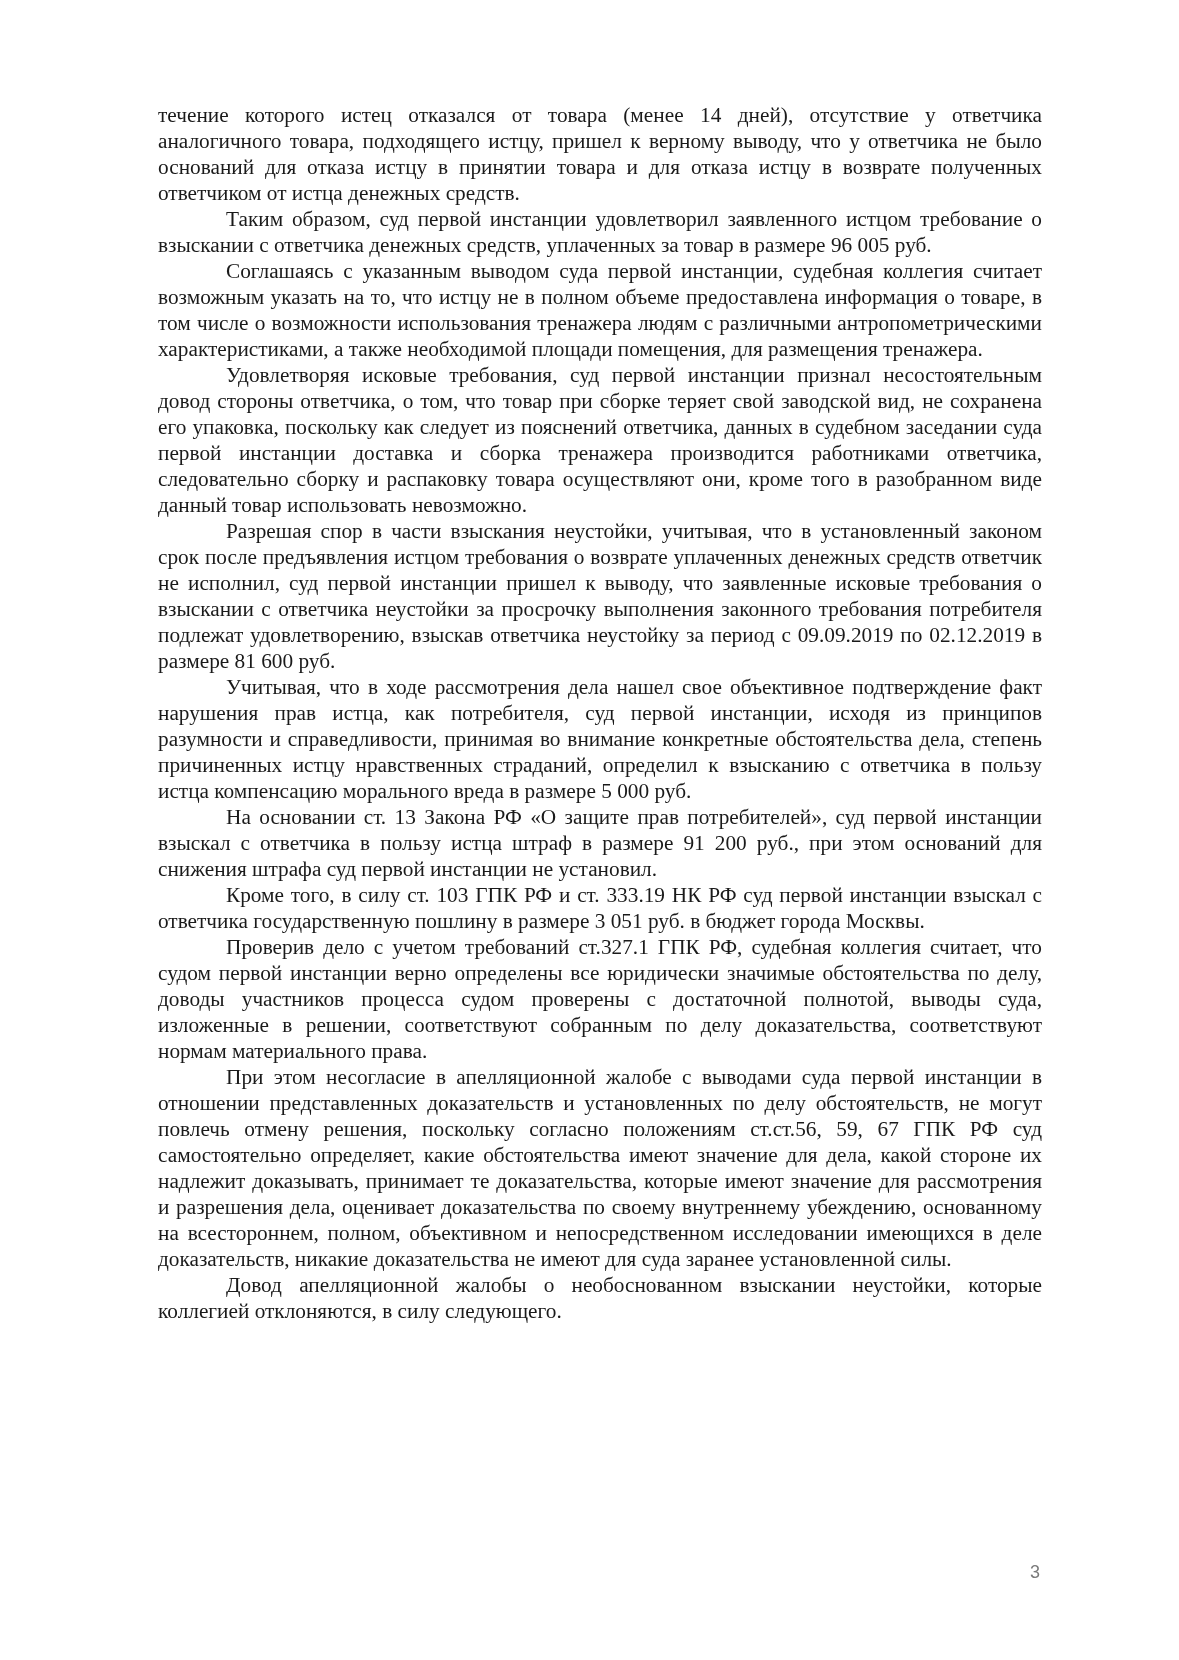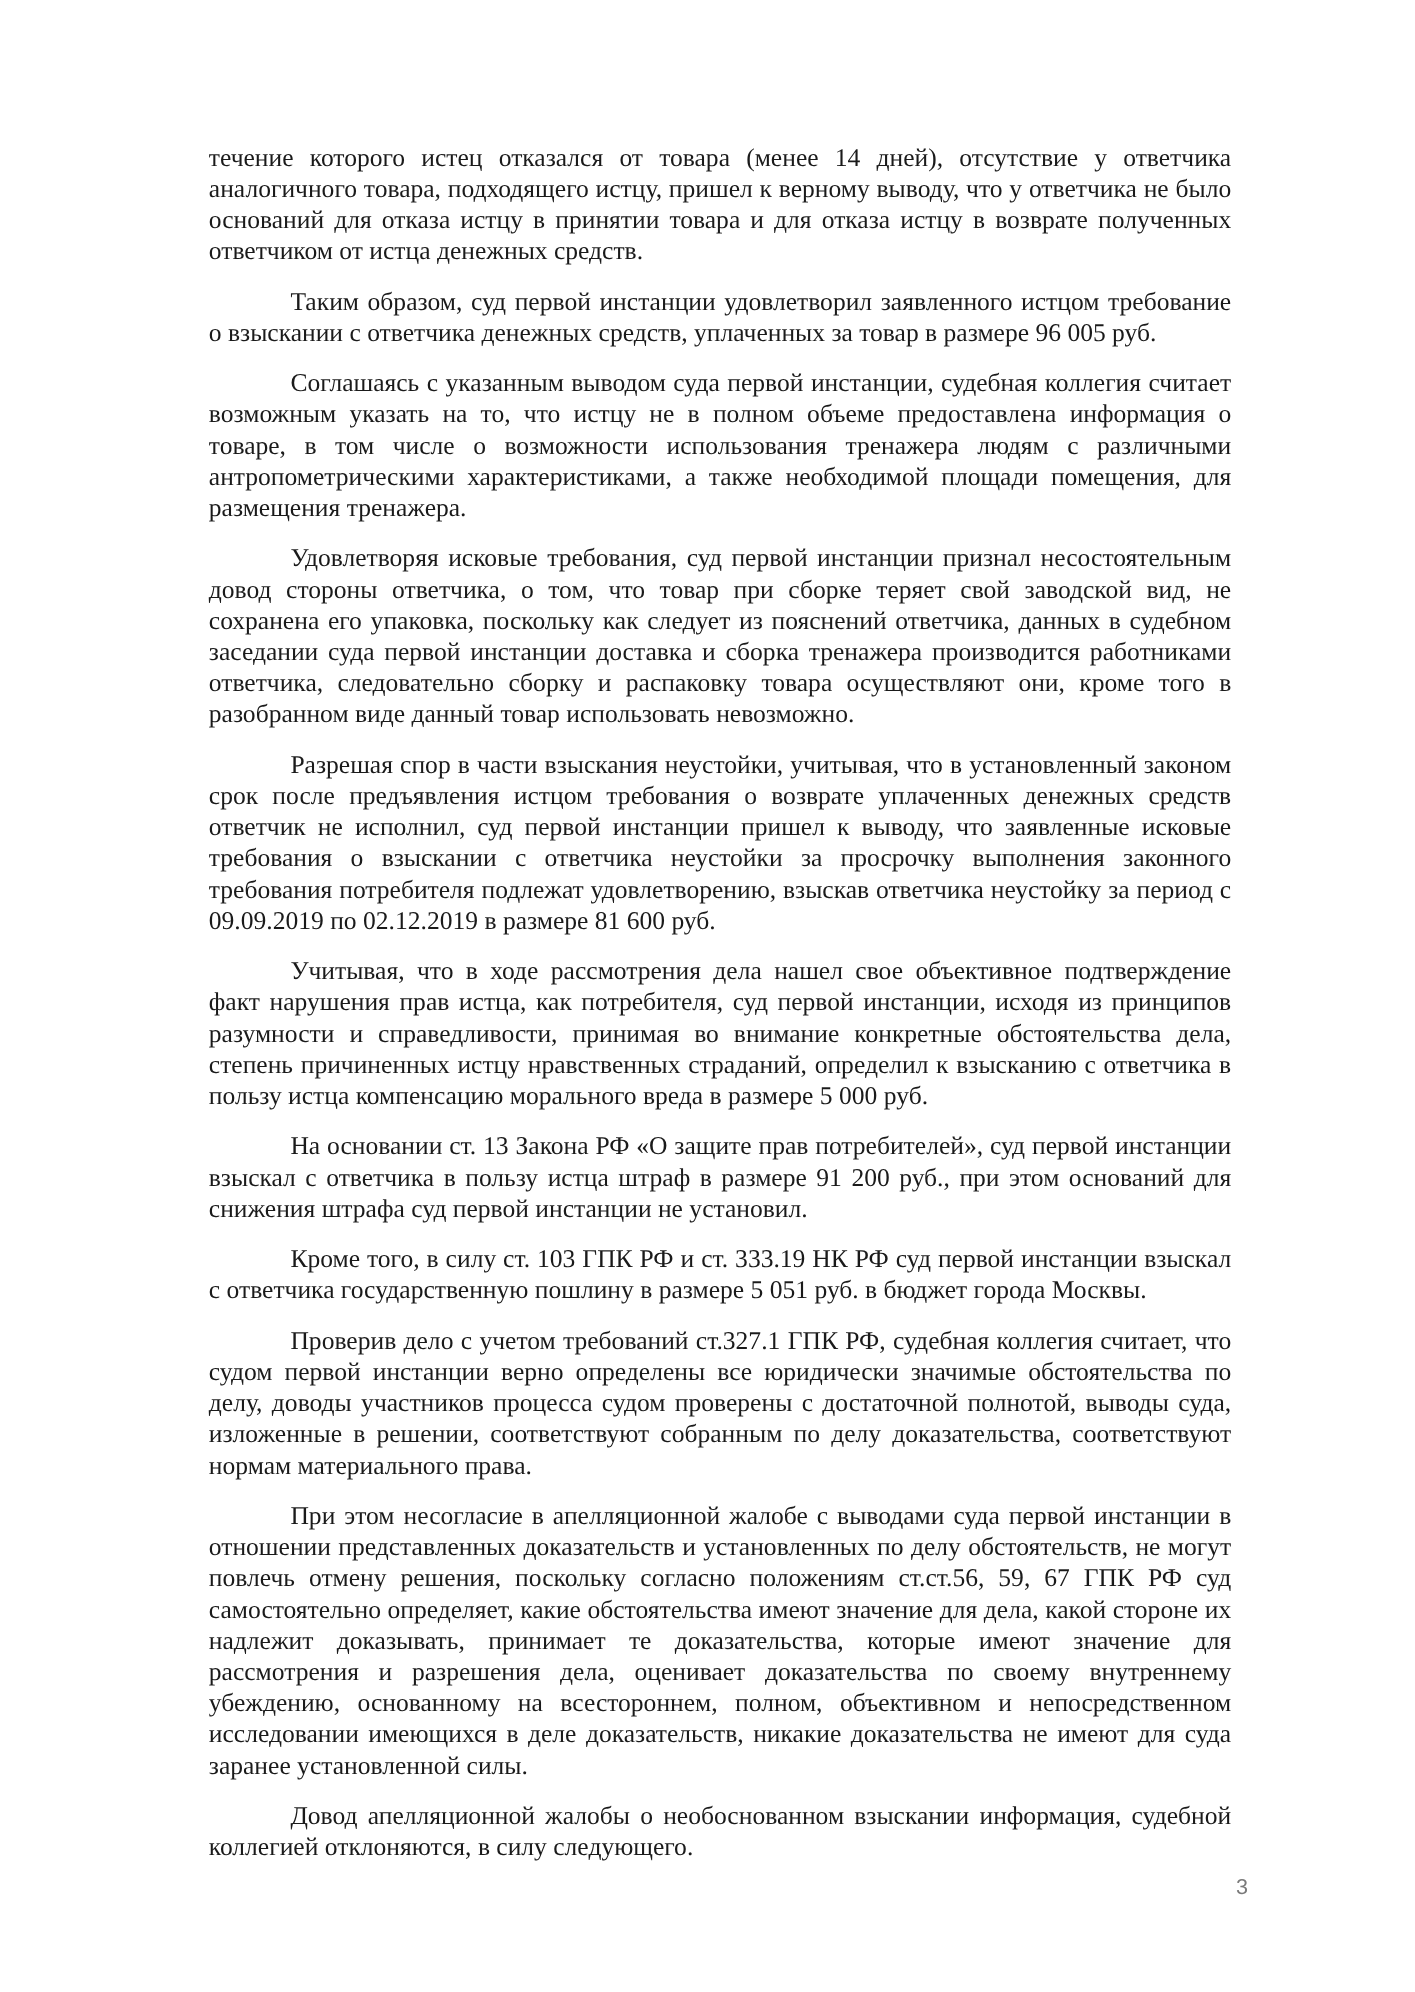--- a/index.html
+++ b/index.html
@@ -2,38 +2,38 @@
 <html><head>
 <meta charset="utf-8">
 <style>
   html, body { margin:0; padding:0; background:#ffffff; }
   body { width:1179px; height:1660px; position:relative; overflow:hidden; }
   .page {
     position:absolute; left:158px; top:102px; width:884px;
     font-family:"Liberation Serif", "DejaVu Serif", serif;
     font-size:21.3px; line-height:26px; color:#1a1a1a;
   }
-  .para { margin:16px; text-align:justify; text-align-last:left; }
+  .para { margin:0; text-align:justify; text-align-last:left; }
   .indent { text-indent:68px; }
   .page-number {
     position:absolute; left:1030px; top:1562px;
     font-family:"Liberation Sans", "DejaVu Sans", sans-serif;
     font-size:18px; color:#7a7a7a;
   }
 </style>
 </head>
 <body>
 
 <div class="page">
   <p class="para">течение которого истец отказался от товара (менее 14 дней), отсутствие  у ответчика аналогичного товара, подходящего истцу, пришел к верному выводу, что у ответчика не было оснований для отказа истцу в принятии товара и для отказа истцу в возврате полученных ответчиком от истца денежных средств.</p>
   <p class="para indent">Таким образом, суд первой инстанции удовлетворил заявленного истцом требование о взыскании с ответчика денежных  средств, уплаченных за товар в размере 96 005 руб.</p>
   <p class="para indent">Соглашаясь с указанным выводом суда первой инстанции, судебная коллегия считает возможным указать на то, что  истцу не в полном объеме предоставлена информация о товаре, в том числе о возможности использования тренажера  людям с различными антропометрическими характеристиками, а также необходимой площади помещения, для размещения тренажера.</p>
   <p class="para indent">Удовлетворяя исковые требования, суд первой инстанции признал несостоятельным довод стороны ответчика, о том, что товар при сборке теряет свой заводской вид, не сохранена его упаковка, поскольку как следует из пояснений ответчика, данных в судебном заседании суда первой инстанции доставка и сборка тренажера производится работниками ответчика, следовательно сборку и распаковку товара осуществляют они, кроме того  в разобранном виде данный товар использовать невозможно.</p>
   <p class="para indent">Разрешая спор в части взыскания неустойки, учитывая, что в установленный законом срок после предъявления истцом требования о возврате уплаченных денежных средств  ответчик не исполнил, суд первой инстанции пришел к выводу, что заявленные исковые требования о взыскании с ответчика неустойки за просрочку выполнения законного требования потребителя подлежат удовлетворению, взыскав ответчика неустойку за период с 09.09.2019 по 02.12.2019 в размере  81 600 руб.</p>
   <p class="para indent">Учитывая, что в ходе рассмотрения дела нашел свое объективное подтверждение факт нарушения прав истца, как потребителя, суд первой инстанции, исходя из принципов разумности и справедливости, принимая во внимание конкретные обстоятельства дела, степень причиненных истцу нравственных страданий, определил к взысканию с ответчика в пользу истца компенсацию морального вреда в размере 5 000 руб.</p>
   <p class="para indent">На основании ст. 13 Закона РФ «О защите прав потребителей», суд первой инстанции взыскал с ответчика в пользу истца штраф в размере 91 200 руб., при этом оснований для снижения штрафа суд первой инстанции не установил.</p>
-  <p class="para indent">Кроме того, в силу ст. 103 ГПК РФ и ст. 333.19 НК РФ суд первой инстанции взыскал с ответчика государственную пошлину в размере 5 051 руб. в бюджет города Москвы.</p>
+  <p class="para indent">Кроме того, в силу ст. 103 ГПК РФ и ст. 333.19 НК РФ суд первой инстанции взыскал с ответчика государственную пошлину в размере 3 051 руб. в бюджет города Москвы.</p>
   <p class="para indent">Проверив дело с учетом требований ст.327.1 ГПК РФ, судебная коллегия считает, что судом первой инстанции верно определены все юридически значимые обстоятельства по делу, доводы участников процесса судом проверены с достаточной полнотой, выводы суда, изложенные в решении, соответствуют собранным по делу доказательства, соответствуют нормам материального права.</p>
   <p class="para indent">При этом несогласие в апелляционной жалобе с выводами суда первой инстанции в отношении представленных доказательств и установленных по делу обстоятельств, не могут повлечь отмену решения, поскольку согласно положениям ст.ст.56, 59, 67 ГПК РФ суд самостоятельно определяет, какие обстоятельства имеют значение для дела, какой стороне их надлежит доказывать, принимает те доказательства, которые имеют значение для рассмотрения и разрешения дела, оценивает доказательства по своему внутреннему убеждению, основанному на всестороннем, полном, объективном и непосредственном исследовании имеющихся в деле доказательств, никакие доказательства не имеют для суда заранее установленной силы.</p>
-  <p class="para indent">Довод апелляционной жалобы о необоснованном взыскании информация, судебной коллегией отклоняются, в силу следующего.</p>
+  <p class="para indent">Довод апелляционной жалобы о необоснованном взыскании неустойки, которые коллегией отклоняются, в силу следующего.</p>
 </div>
 
 <div class="page-number">3</div>
 
 </body></html>

